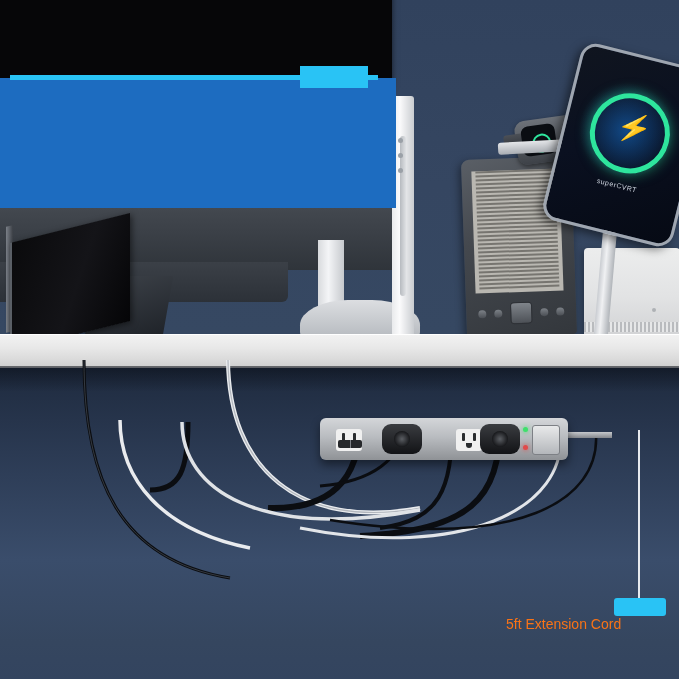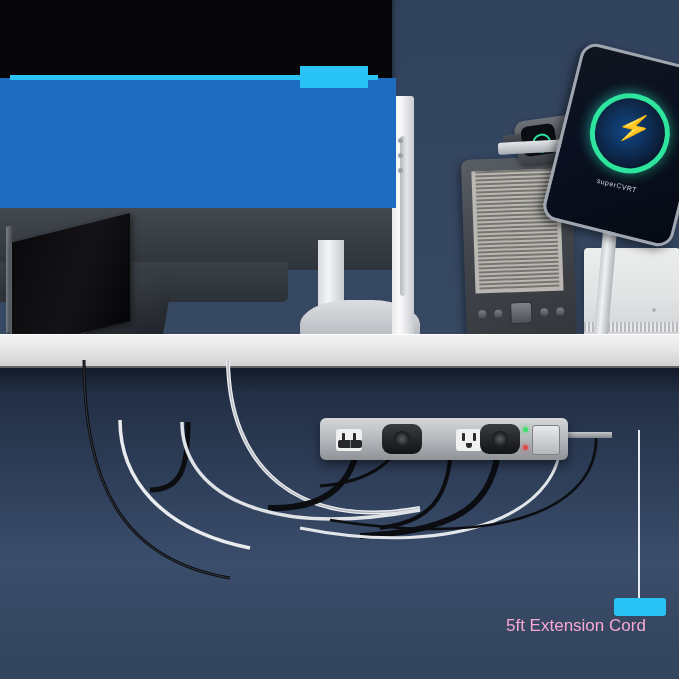--- a/index.html
+++ b/index.html
@@ -285,21 +285,21 @@
   .callout-line{
     position:absolute;left:638px;top:430px;width:2px;height:172px;
     background:#e7eaee;z-index:12;
   }
   .callout-chip{
     position:absolute;left:614px;top:598px;width:52px;height:18px;
     background:#29c3f5;border-radius:3px;z-index:13;
   }
   .callout-label{
     position:absolute;left:506px;top:616px;
-    font-size:17px;color:#f9a8d4;white-space:nowrap;z-index:13;
+    font-size:14px;color:#f97316;white-space:nowrap;z-index:13;
   }
 </style>
 </head>
 <body>
 
 <div id="stage">
 
   <div class="bg-upper"></div>
   <div class="bg-lower"></div>
 

